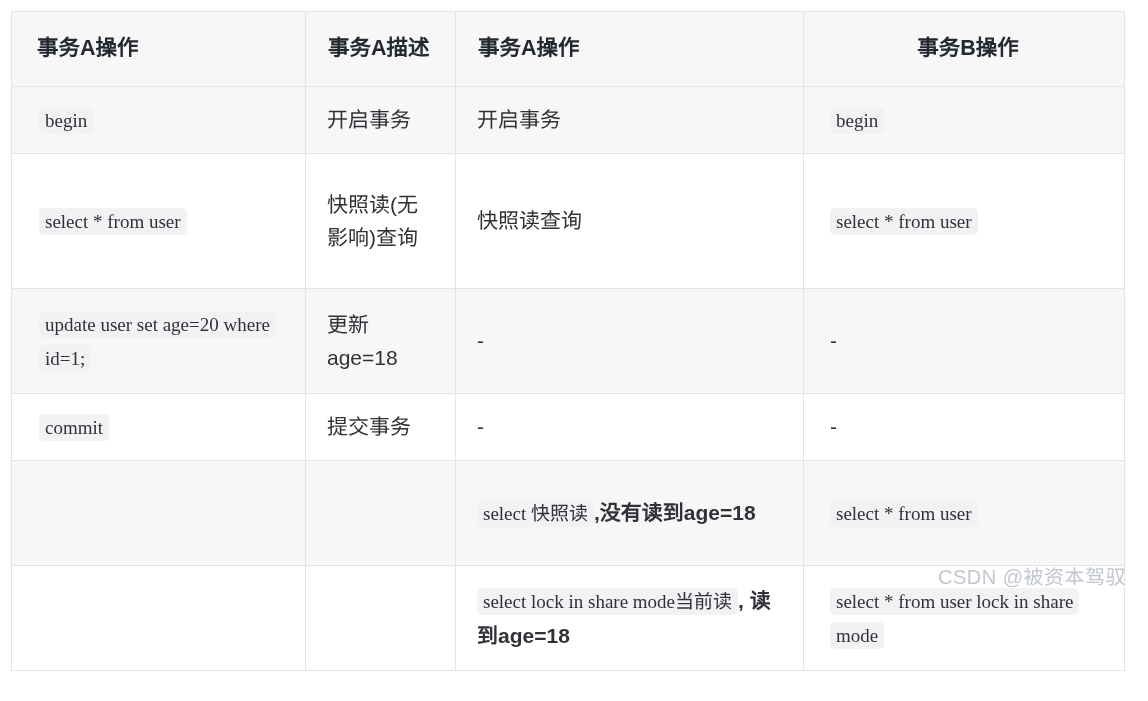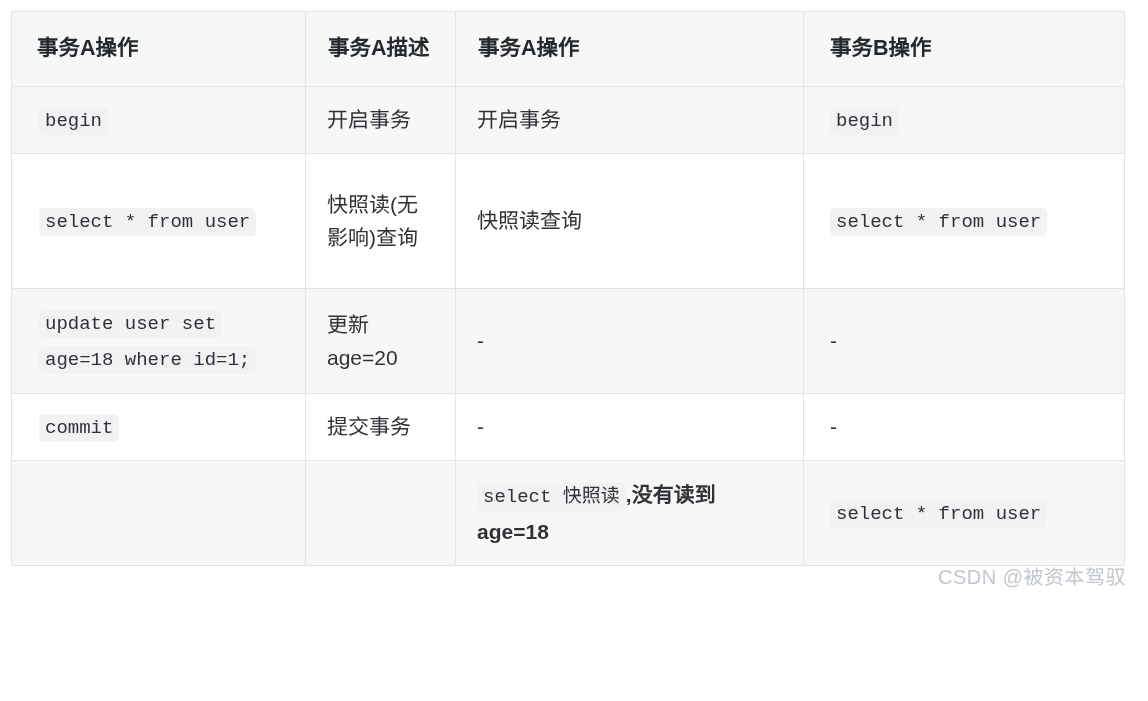--- a/index.html
+++ b/index.html
@@ -57,36 +57,36 @@
     font-size: 21.5px;
     color: #24292f;
     padding-top: 20px;
     padding-bottom: 20px;
     padding-left: 24px;
   }
 
   table.tx-table thead th.h1 { padding-left: 25px; }
   table.tx-table thead th.h2 { padding-left: 22px; }
   table.tx-table thead th.h3 { padding-left: 22px; }
-  table.tx-table thead th.h4 { padding-left: 26px; }
+  table.tx-table thead th.h4 { padding-left: 26px; text-align: center; }
 
   table.tx-table tbody tr.odd > td { background: #f7f7f8; }
   table.tx-table tbody tr.even > td { background: #ffffff; }
 
   table.tx-table tbody td.col2,
   table.tx-table tbody td.col3 {
     padding-left: 21px;
   }
   table.tx-table tbody td.col4 {
     padding-left: 26px;
   }
 
   
   code.chip {
-    font-family: Liberation Mono, monospace;
+    font-family: Liberation Serif, serif;
     background: #f2f2f4;
     color: #2f3236;
     border-radius: 5px;
     padding: 3px 6px;
     font-size: 19px;
     line-height: 1.75;
     box-decoration-break: clone;
     -webkit-box-decoration-break: clone;
     white-space: normal;
   }
@@ -166,24 +166,24 @@
         <td class="col3">
           <span class="cell-text">快照读查询</span>
         </td>
         <td class="col4">
           <code class="chip">select * from user</code>
         </td>
       </tr>
 
       <tr class="odd r3">
         <td class="col1">
-          <code class="chip">update user set age=18 where id=1;</code>
-        </td>
-        <td class="col2">
-          <span class="cell-text">更新age=20</span>
+          <code class="chip">update user set age=20 where id=1;</code>
+        </td>
+        <td class="col2">
+          <span class="cell-text">更新age=18</span>
         </td>
         <td class="col3">
           <span class="dash">-</span>
         </td>
         <td class="col4">
           <span class="dash">-</span>
         </td>
       </tr>
 
       <tr class="even r4">
@@ -209,19 +209,33 @@
           <span class="empty-cell"></span>
         </td>
         <td class="col3">
           <code class="chip">select 快照读</code><span class="bold-cn">,没有读到age=18</span>
         </td>
         <td class="col4">
           <code class="chip">select * from user</code>
         </td>
       </tr>
 
+      <tr class="even r6">
+        <td class="col1">
+          <span class="empty-cell"></span>
+        </td>
+        <td class="col2">
+          <span class="empty-cell"></span>
+        </td>
+        <td class="col3">
+          <code class="chip">select lock in share mode当前读</code><span class="bold-cn">, 读到age=18</span>
+        </td>
+        <td class="col4">
+          <code class="chip">select * from user lock in share mode</code>
+        </td>
+      </tr>
 
     </tbody>
   </table>
 
   <div class="watermark">CSDN @被资本驾驭</div>
 
 </div>
 
 </body></html>

